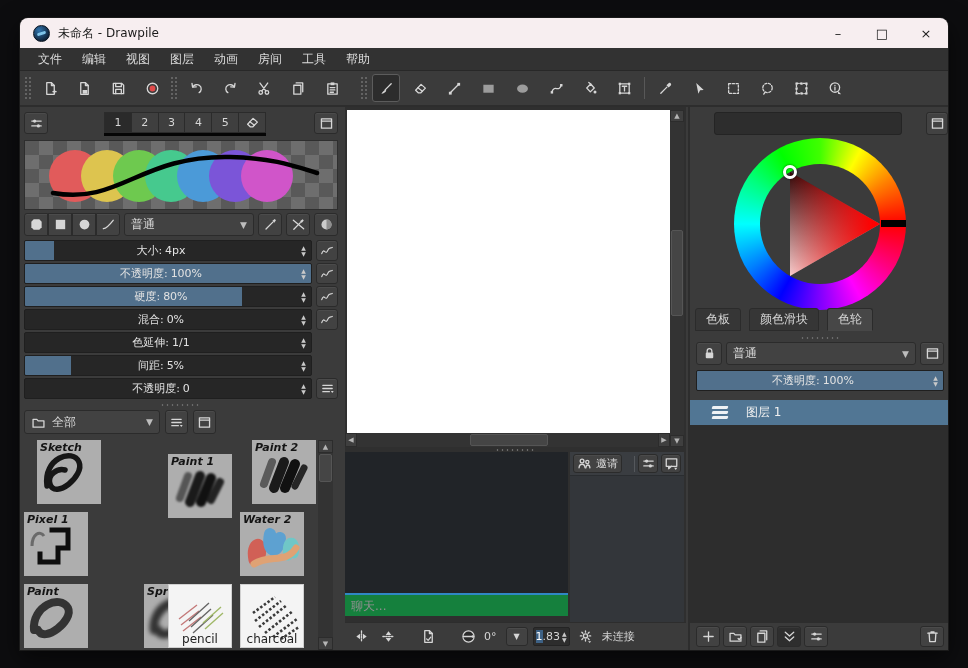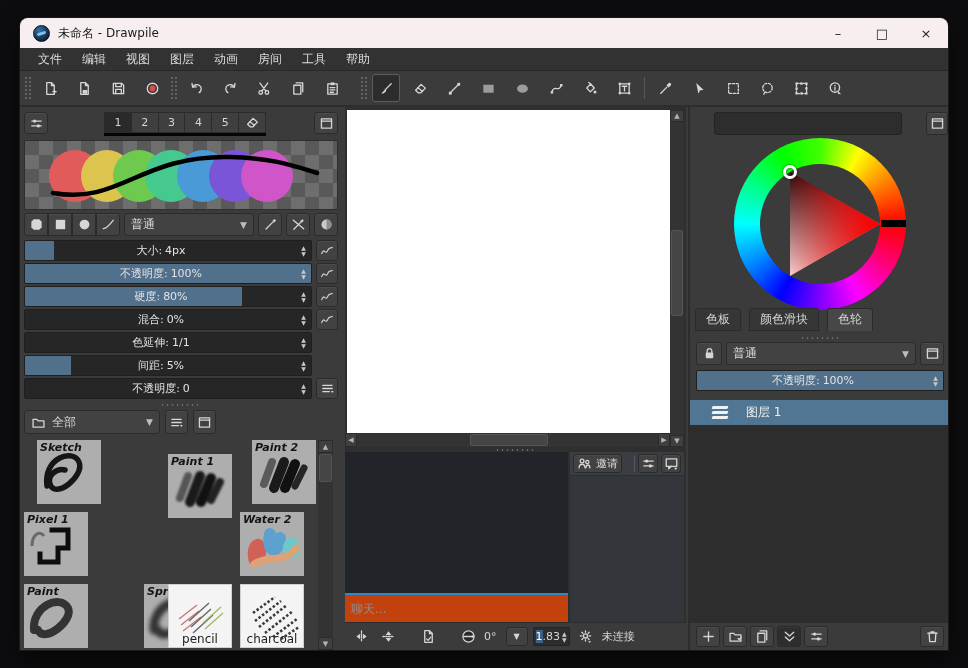--- a/index.html
+++ b/index.html
@@ -107,21 +107,21 @@
   .sb-btn { position:absolute; background:#3f3f3f; border:1px solid #2c2c2c; display:flex;
     align-items:center; justify-content:center; color:#b5b5b5; font-size:7px; }
   .sb-thumb { position:absolute; background:#454545; border:1px solid #555; border-radius:2px; }
 
   
   .center { position:absolute; left:325px; top:89px; width:341px; height:543px; background:#2f2f2f; }
   .canvas { position:absolute; left:2px; top:3px; width:323px; height:323px; background:#ffffff; }
   .chatwrap { position:absolute; left:0px; top:345px; width:341px; height:170px; }
   .chatlog { position:absolute; left:0; top:0; width:223px; height:141px; background:#212428; }
   .chatline { position:absolute; left:0; top:141px; width:223px; height:2px; background:#2f88c4; }
-  .chatinput { position:absolute; left:0; top:143px; width:223px; height:27px; background:#c2410c;
+  .chatinput { position:absolute; left:0; top:143px; width:223px; height:21px; background:#15803d;
     border:none; border-radius:0; }
   .userpanel { position:absolute; left:225px; top:0; width:114px; height:170px; background:#33363a; }
   .up-header { position:absolute; left:0; top:0; width:100%; height:24px; background:#3a3d41;
     display:flex; align-items:center; gap:3px; padding:0 3px; border-bottom:1px solid #2a2d30; }
   .invite { height:19px; padding:0 3px; font-size:11px; gap:4px; }
   .up-sep { width:1px; height:16px; background:#55585c; margin-left:auto; }
   .mini-btn { width:20px; height:19px; }
 
   .statusbar { position:absolute; left:0; top:515px; width:341px; height:28px; background:#3b3b3b;
     border-top:1px solid #2d2d2d; display:flex; align-items:center; gap:5px; padding-left:5px;

